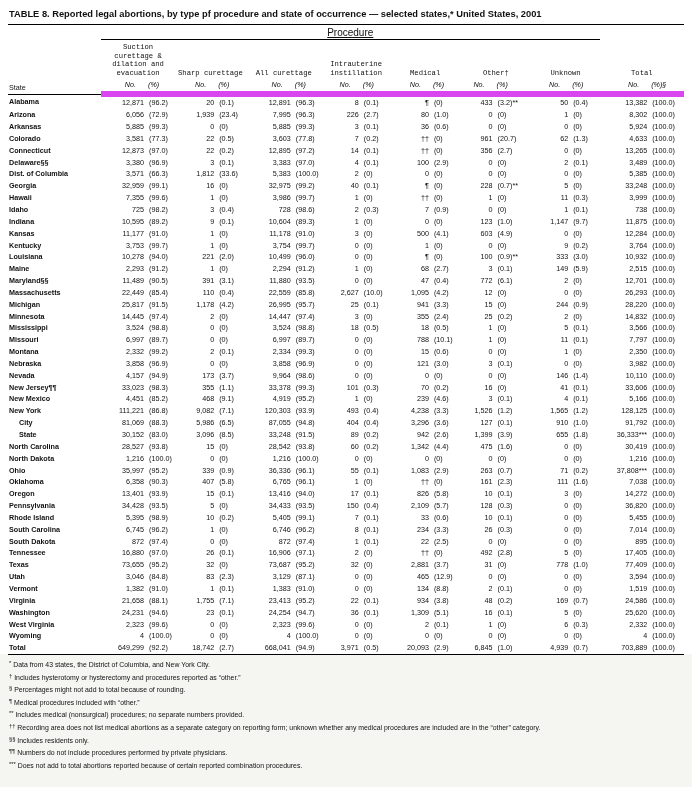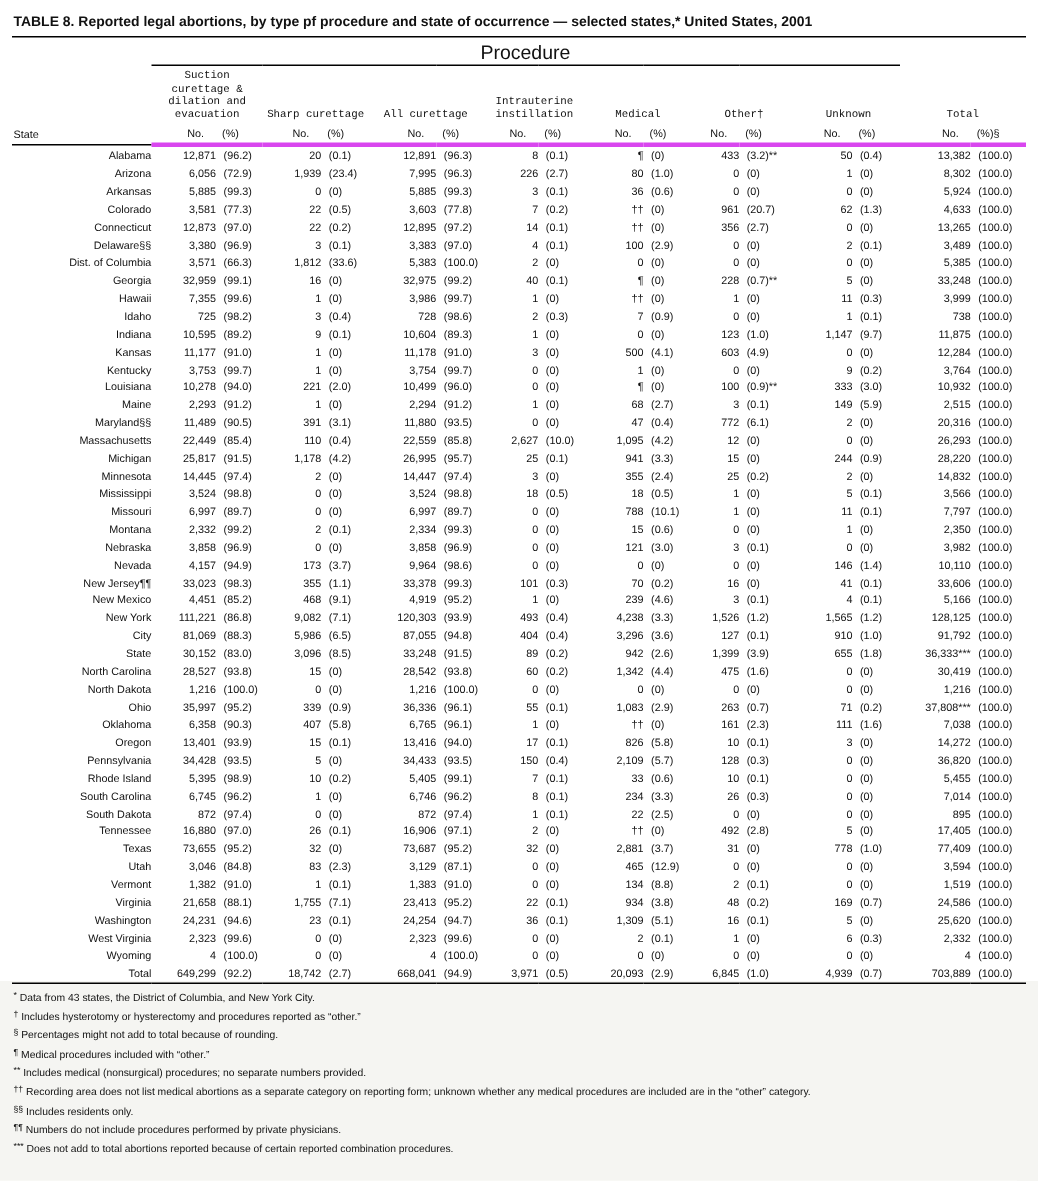--- a/index.html
+++ b/index.html
@@ -2,29 +2,29 @@
 <html><head>
 <meta charset="utf-8">
 <style>
   html,body { margin:0; padding:0; background:#f5f5f2; }
   body { width:692px; height:787px; font-family:"Liberation Sans", sans-serif; color:#111; }
   .page { width:692px; height:654px; background:#ffffff; box-sizing:border-box; padding:6px 8px 0 8px; }
   .title { font-size:9.3px; font-weight:bold; line-height:12px; padding:2px 0 4px 1px; border-bottom:1.5px solid #000; letter-spacing:0; }
   table { width:100%; border-collapse:collapse; table-layout:fixed; }
   th, td { padding:0; font-weight:normal; font-size:7.2px; }
   thead th { vertical-align:bottom; }
-  .proc-th { text-align:center; border-bottom:1px solid #000; padding:2px 0 1px 0; font-size:13px; }
+  .proc-th { text-align:center; border-bottom:1px solid #000; padding:2px 0 1px 0; font-size:10px;text-decoration:underline; }
   .blank-th { border-bottom:none; }
   .group-th { padding:3px 1px 1px 1px; line-height:8.6px;font-family:Liberation Mono, monospace; }
-  .sub-th { text-align:center; border-bottom:3px solid #d946ef; padding:2px 0 2px 0; }
+  .sub-th { text-align:center; border-bottom:6px solid #d946ef; padding:2px 0 2px 0;font-style:italic; }
   .sub-th.numh { text-align:right; padding-right:8px; }
   .sub-th.pcth { text-align:left; padding-left:4px; }
   .state-h { text-align:left; border-bottom:1px solid #000; padding:2px 0 2px 1px; }
   tbody td { line-height:11.85px; white-space:nowrap; }
-  td.state { text-align:right; padding-left:1px; }
+  td.state { text-align:left; padding-left:1px;font-weight:bold; }
   td.state.indent { padding-left:11px; }
   td.num { text-align:right; }
   td.pct { text-align:left; padding-left:5px; }
   tr.total-row td { border-bottom:1px solid #000; }
   .footnotes { padding:3px 1px 0 1px; }
   .fn { font-size:6.9px; line-height:11.4px; padding-left:13px; text-indent:-13px; }
   .fn-sym { font-size:5.8px; vertical-align:2.2px; }
 </style>
 </head>
 <body>
@@ -384,21 +384,21 @@
           <td class="num">11,880</td>
           <td class="pct">(93.5)</td>
           <td class="num">0</td>
           <td class="pct">(0)</td>
           <td class="num">47</td>
           <td class="pct">(0.4)</td>
           <td class="num">772</td>
           <td class="pct">(6.1)</td>
           <td class="num">2</td>
           <td class="pct">(0)</td>
-          <td class="num">20,316</td>
+          <td class="num">12,701</td>
           <td class="pct">(100.0)</td>
         </tr>
         <tr>
           <td class="state">Massachusetts</td>
           <td class="num">22,449</td>
           <td class="pct">(85.4)</td>
           <td class="num">110</td>
           <td class="pct">(0.4)</td>
           <td class="num">22,559</td>
           <td class="pct">(85.8)</td>

